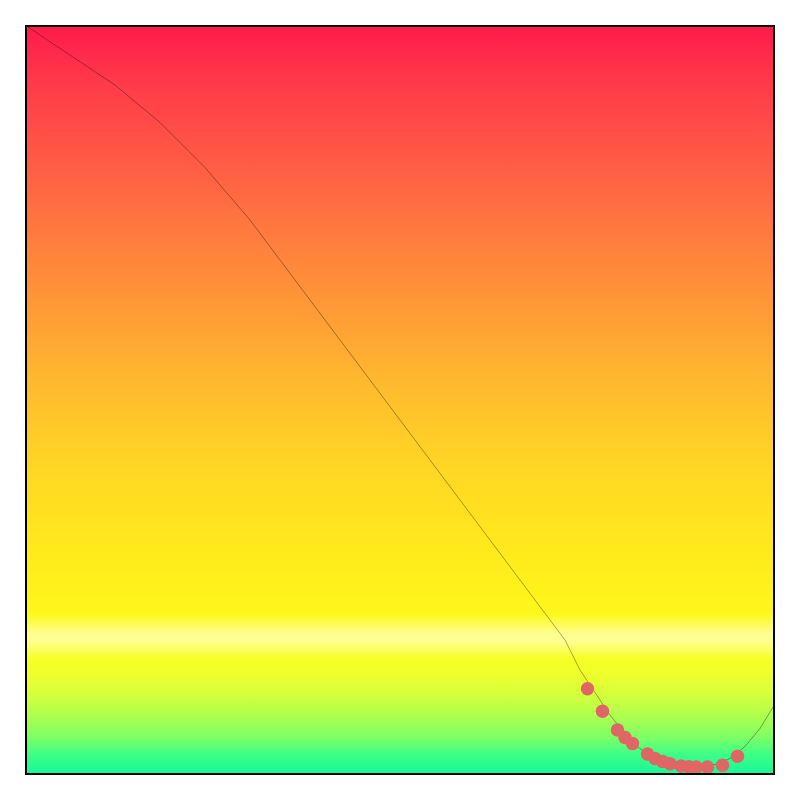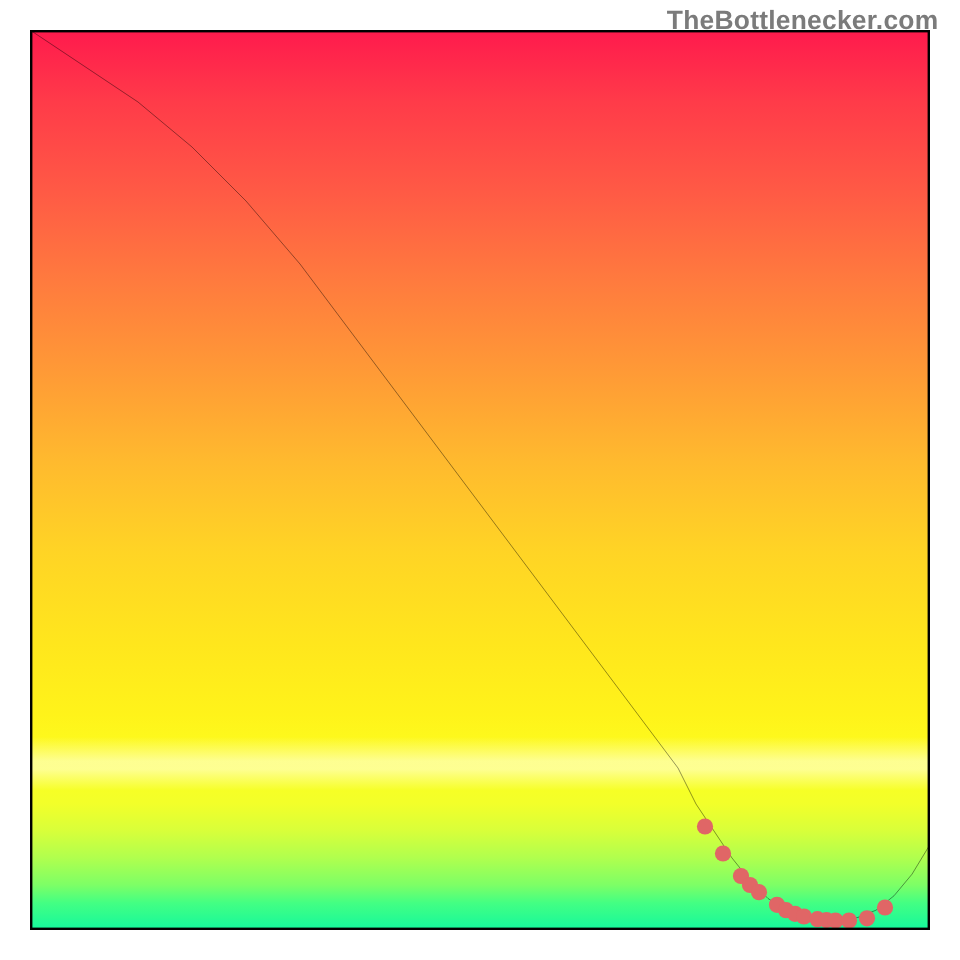--- a/index.html
+++ b/index.html
@@ -88,21 +88,20 @@
     border: 2px solid #000;
     box-sizing: border-box;
     pointer-events: none;
   }
 </style>
 </head>
 <body>
 
 <div class="chart-wrap">
 
-  <div class="watermark">TheBottlenecker.com</div>
 
   <div class="plot-area">
     <div class="gradient-bg"></div>
     <div class="pale-band"></div>
     <svg class="curve" viewBox="0 0 100 100" preserveAspectRatio="none">
       <path fill="none" stroke="#000000" stroke-width="0.35" vector-effect="non-scaling-stroke" d="M0.00 0.00 L6.00 4.00 L12.00 8.00 L18.00 13.00 L24.00 19.00 L30.00 26.00 L36.00 34.00 L42.00 42.00 L48.00 50.00 L54.00 58.00 L60.00 66.00 L66.00 74.00 L72.00 82.00 L74.00 86.00 L76.00 89.00 L78.00 92.00 L80.00 94.50 L82.00 96.50 L84.00 97.80 L86.00 98.60 L88.00 99.00 L90.00 99.00 L92.00 98.60 L94.00 97.80 L96.00 96.20 L98.00 93.80 L100.00 90.50"></path>
       <g>
           <circle cx="75.00" cy="88.50" r="0.9" fill="#e06666"></circle>
           <circle cx="77.00" cy="91.50" r="0.9" fill="#e06666"></circle>
           <circle cx="79.00" cy="94.00" r="0.9" fill="#e06666"></circle>

